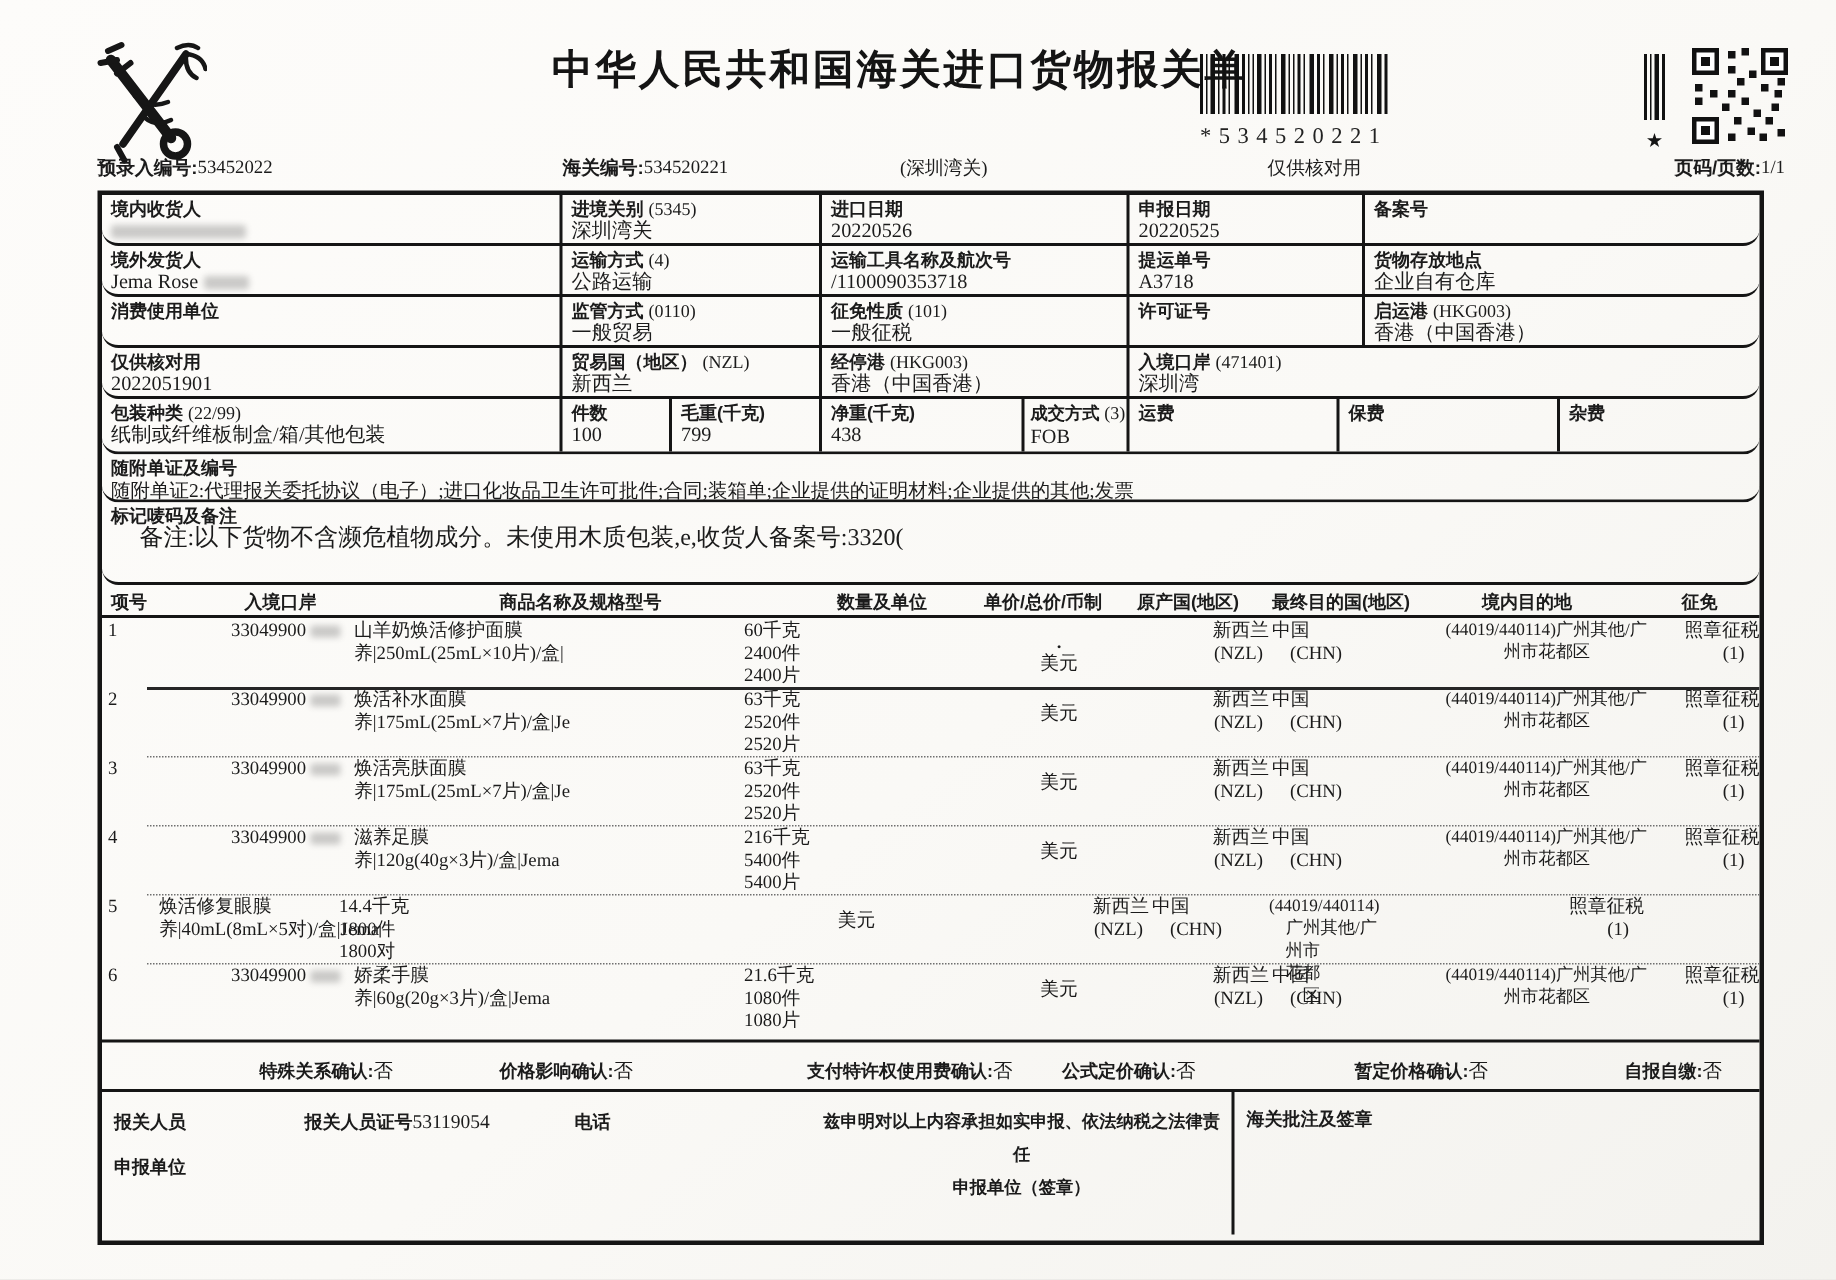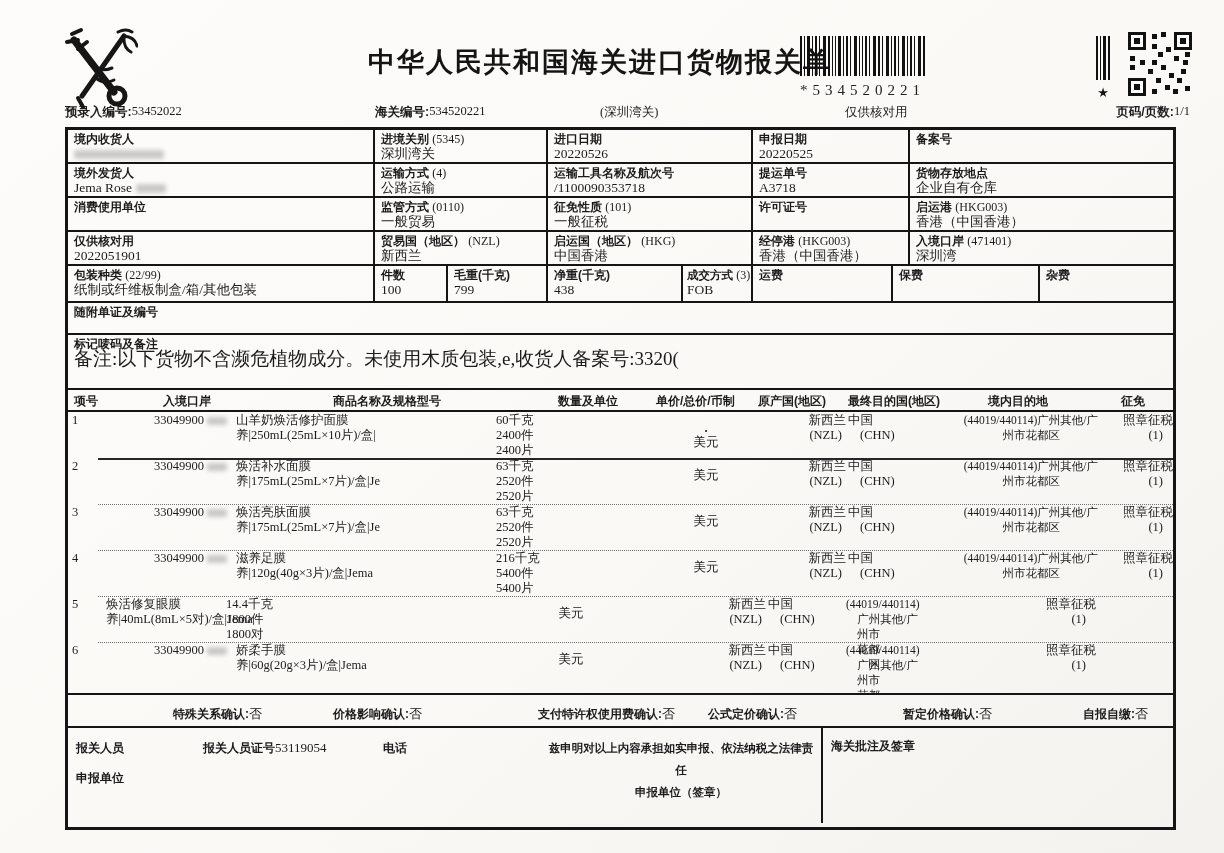--- a/index.html
+++ b/index.html
@@ -6,40 +6,40 @@
   html,body { width:1224px; height:853px; }
   body {
     font-family: "Liberation Sans", sans-serif;
     color:#1b1b1b; background:#e9e7e4; position:relative; overflow:hidden;
   }
   .sheet { position:absolute; inset:0;
     background:linear-gradient(140deg,#fdfcfa 0%,#faf9f6 55%,#f3f2ee 100%); }
 
   
   .emblem { position:absolute; left:58px; top:26px; }
-  .title { position:absolute; left:600px; top:44px; transform:translateX(-50%);
+  .title { position:absolute; left:600px; top:28px; transform:translateX(-50%);
     font-size:27px; font-weight:bold; letter-spacing:2px; white-space:nowrap; color:#141414;}
   .barcode-block { position:absolute; left:800px; top:36px; width:128px; text-align:left; }
   .barcode-text { font-family:"Liberation Mono","DejaVu Sans Mono",monospace;
     font-size:15px; letter-spacing:5px; color:#222; margin-top:2px; white-space:nowrap;}
   .mini-barcode { position:absolute; left:1096px; top:36px; text-align:center; }
   .mini-star { font-size:13px; line-height:10px; margin-top:4px; color:#141414;}
   .qr { position:absolute; left:1128px; top:32px; }
 
   .meta { position:absolute; left:65px; top:104px; width:1111px; height:22px; font-size:12.5px; }
   .meta span { position:absolute; white-space:nowrap; }
   .meta b { font-weight:bold; }
   .serif, .val, .barcode-text { font-family:"Liberation Serif","DejaVu Serif",serif; }
   .m-pre { left:0; }  .m-cus { left:310px; } .m-off { left:535px; font-family:"Liberation Serif",serif;}
   .m-chk { left:780px; } .m-pg { right:2px; }
 
   
   .formtable { position:absolute; left:65px; top:127px; width:1111px; height:703px;
     border:3px solid #151515; background:transparent; }
-  .frow { display:grid; border-bottom:2px solid #151515; }
+  .frow { display:grid; border-bottom:2px solid #151515;border-radius:11px; }
   .r4 { grid-template-columns:305px 173px 205px 157px 1fr; height:34px; }
   .rpack { grid-template-columns:305px 73px 100px 135px 70px 140px 147px 1fr; height:37px; }
   .rwide { display:block; }
   .rdocs { height:32px; } .rmarks { height:55px; }
   .fcell { border-left:2px solid #151515; padding:2px 6px 0 6px; overflow:visible; white-space:nowrap; }
   .fcell:first-child { border-left:none; }
   .lbl { font-size:12px; font-weight:bold; line-height:14px; }
   .lbl .code { font-weight:normal; font-family:"Liberation Serif",serif; font-size:12px; }
   .val { font-size:13.5px; line-height:16px; }
   .smudge { display:inline-block; height:9px; background:#4a4a4a; opacity:.28;
@@ -291,24 +291,20 @@
     <div class="frow r4">
       <div class="fcell">
         <div class="lbl">仅供核对用</div>
         <div class="val">2022051901</div>
       </div>
       <div class="fcell">
         <div class="lbl"><span>贸易国（地区）</span> <span class="code">(NZL)</span></div>
         <div class="val">新西兰</div>
       </div>
       <div class="fcell">
-        <div class="lbl"><span>启运国（地区）</span> <span class="code">(HKG)</span></div>
-        <div class="val">中国香港</div>
-      </div>
-      <div class="fcell">
         <div class="lbl"><span>经停港</span> <span class="code">(HKG003)</span></div>
         <div class="val">香港（中国香港）</div>
       </div>
       <div class="fcell">
         <div class="lbl"><span>入境口岸</span> <span class="code">(471401)</span></div>
         <div class="val">深圳湾</div>
       </div>
     </div>
 
     <div class="frow rpack">
@@ -342,27 +338,28 @@
       </div>
       <div class="fcell">
         <div class="lbl">杂费</div>
         <div class="val"></div>
       </div>
     </div>
 
     <div class="frow rwide rdocs">
       <div class="fcell" style="border-left:none;">
         <div class="lbl">随附单证及编号</div>
+        <div class="val" style="font-size:13px;">随附单证2:代理报关委托协议（电子）;进口化妆品卫生许可批件;合同;装箱单;企业提供的证明材料;企业提供的其他;发票</div>
       </div>
     </div>
 
     <div class="frow rwide rmarks">
       <div class="fcell" style="border-left:none;">
         <div class="lbl">标记唛码及备注</div>
-        <div class="val" style="font-size:19px;">备注:以下货物不含濒危植物成分。未使用木质包装,e,收货人备案号:3320(</div>
+        <div class="val" style="font-size:16px;margin-left:19px;">备注:以下货物不含濒危植物成分。未使用木质包装,e,收货人备案号:3320(</div>
       </div>
     </div>
 
     <div class="ghdr">
       <span>项号</span>
       <span>入境口岸</span>
       <span>商品名称及规格型号</span>
       <span>数量及单位</span>
       <span>单价/总价/币制</span>
       <span>原产国(地区)</span>
@@ -541,20 +538,25 @@
     </div>
   </div>
 
   <div class="grow sep-dot">
     <div class="g-no">6</div>
     <div class="g-code"><span>33049900</span><span class="smudge w22"></span></div>
     <div class="g-name">
       <div>娇柔手膜</div>
       <div>养|60g(20g×3片)/盒|Jema</div>
     </div>
+    <div class="g-qty">
+      <div>21.6千克</div>
+      <div>1080件</div>
+      <div>1080片</div>
+    </div>
     <div class="g-price">
       <div class="dot"></div>
       <div>美元</div>
     </div>
     <div class="g-origin">
       <div>新西兰</div>
       <div>(NZL)</div>
     </div>
     <div class="g-destc">
       <div>中国</div>

